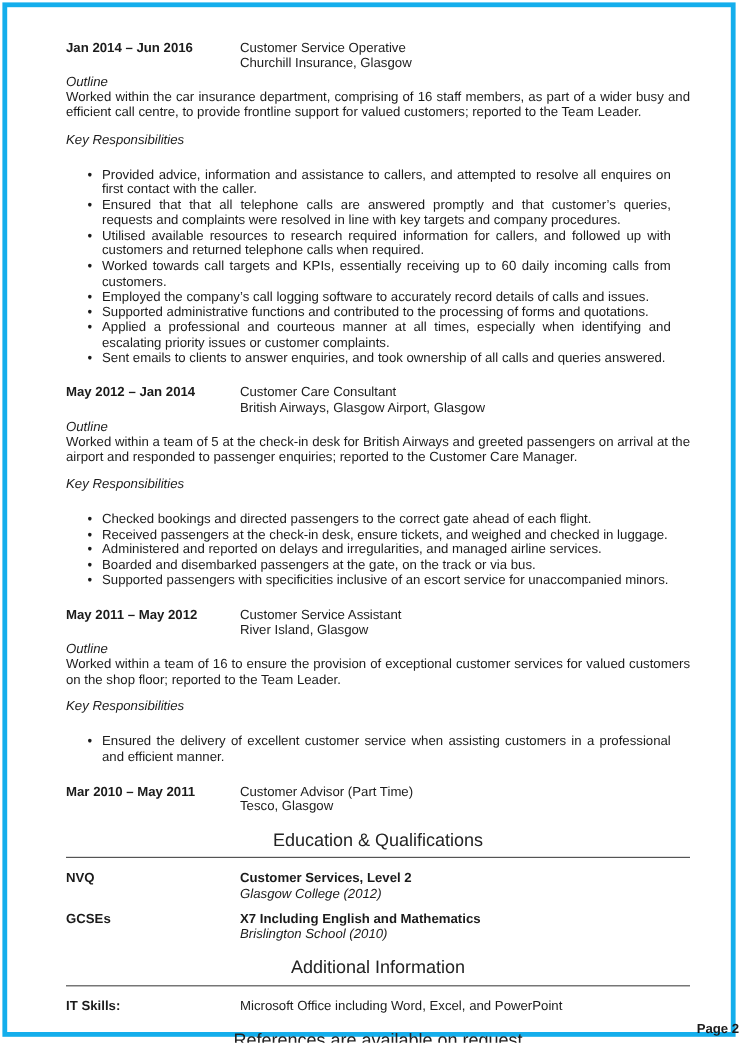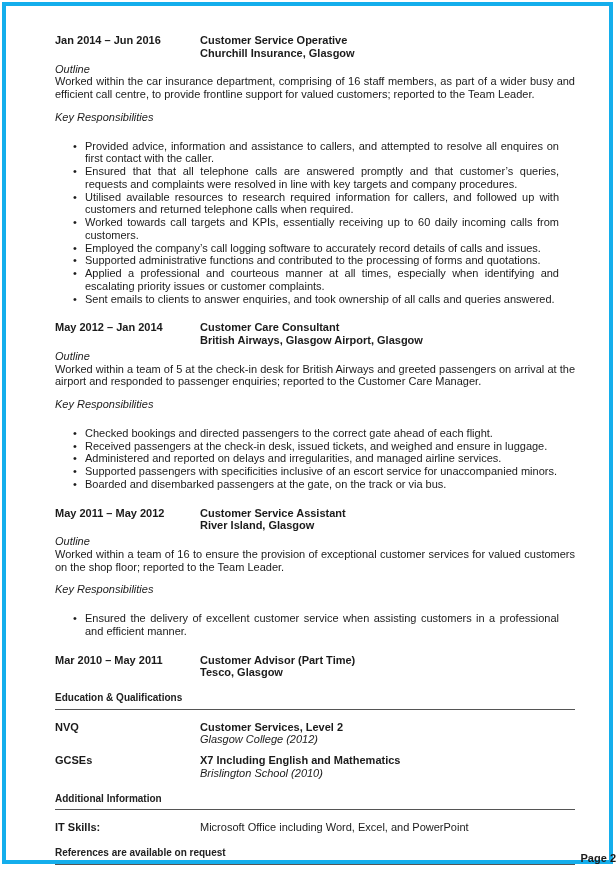--- a/index.html
+++ b/index.html
@@ -20,41 +20,42 @@
   .content {
     position: absolute;
     left: 55px; top: 34px;
     width: 520px;
     font-size: 11px;
     line-height: 1.16;
   }
   .job { margin-bottom: 9px; }
   .job-header { display: flex; margin-bottom: 3px; }
   .job-dates { width: 145px; flex-shrink: 0; font-weight: bold; }
-  .job-titles { font-weight: bold; }
+  .job-titles { font-weight: normal; }
   .outline-label, .resp-label { font-style: italic; }
   .outline-text { margin: 0 0 10px 0; text-align: justify; }
   .resp-list { margin: 16px; padding: 0; list-style: none; }
   .resp-list li {
     position: relative;
     padding-left: 14px;
     text-align: justify;
   }
   .resp-list li::before {
     content: "\2022";
     position: absolute;
     left: 2px; top: 0;
   }
   .section-heading {
-    font-size: 10px;
-    font-weight: 700;
+    font-size: 15px;
+    font-weight: 400;
     color: #222222;
     margin: 13px 0 11px 0;
     padding-bottom: 5px;
     border-bottom: 1.5px solid #555555;
+    text-align: center;
   }
   .edu-row { display: flex; margin-bottom: 8px; }
   .edu-label { width: 145px; flex-shrink: 0; font-weight: bold; }
   .edu-title { font-weight: bold; }
   .edu-detail { font-style: italic; }
   .info-row { display: flex; margin-bottom: 2px; }
   .info-label { width: 145px; flex-shrink: 0; font-weight: bold; }
   .footer {
     position: absolute;
     bottom: 5px; left: 0;
@@ -101,24 +102,24 @@
       <div class="job-titles">
         <div>Customer Care Consultant</div>
         <div>British Airways, Glasgow Airport, Glasgow</div>
       </div>
     </div>
     <div class="outline-label">Outline</div>
     <p class="outline-text">Worked within a team of 5 at the check-in desk for British Airways and greeted passengers on arrival at the airport and responded to passenger enquiries; reported to the Customer Care Manager.</p>
     <div class="resp-label">Key Responsibilities</div>
     <ul class="resp-list">
       <li>Checked bookings and directed passengers to the correct gate ahead of each flight.</li>
-      <li>Received passengers at the check-in desk, issued tickets, and weighed and ensure in luggage.</li>
+      <li>Received passengers at the check-in desk, ensure tickets, and weighed and checked in luggage.</li>
       <li>Administered and reported on delays and irregularities, and managed airline services.</li>
+      <li>Boarded and disembarked passengers at the gate, on the track or via bus.</li>
       <li>Supported passengers with specificities inclusive of an escort service for unaccompanied minors.</li>
-      <li>Boarded and disembarked passengers at the gate, on the track or via bus.</li>
     </ul>
   </section>
 
   <section class="job">
     <div class="job-header">
       <div class="job-dates">May 2011 – May 2012</div>
       <div class="job-titles">
         <div>Customer Service Assistant</div>
         <div>River Island, Glasgow</div>
       </div>

